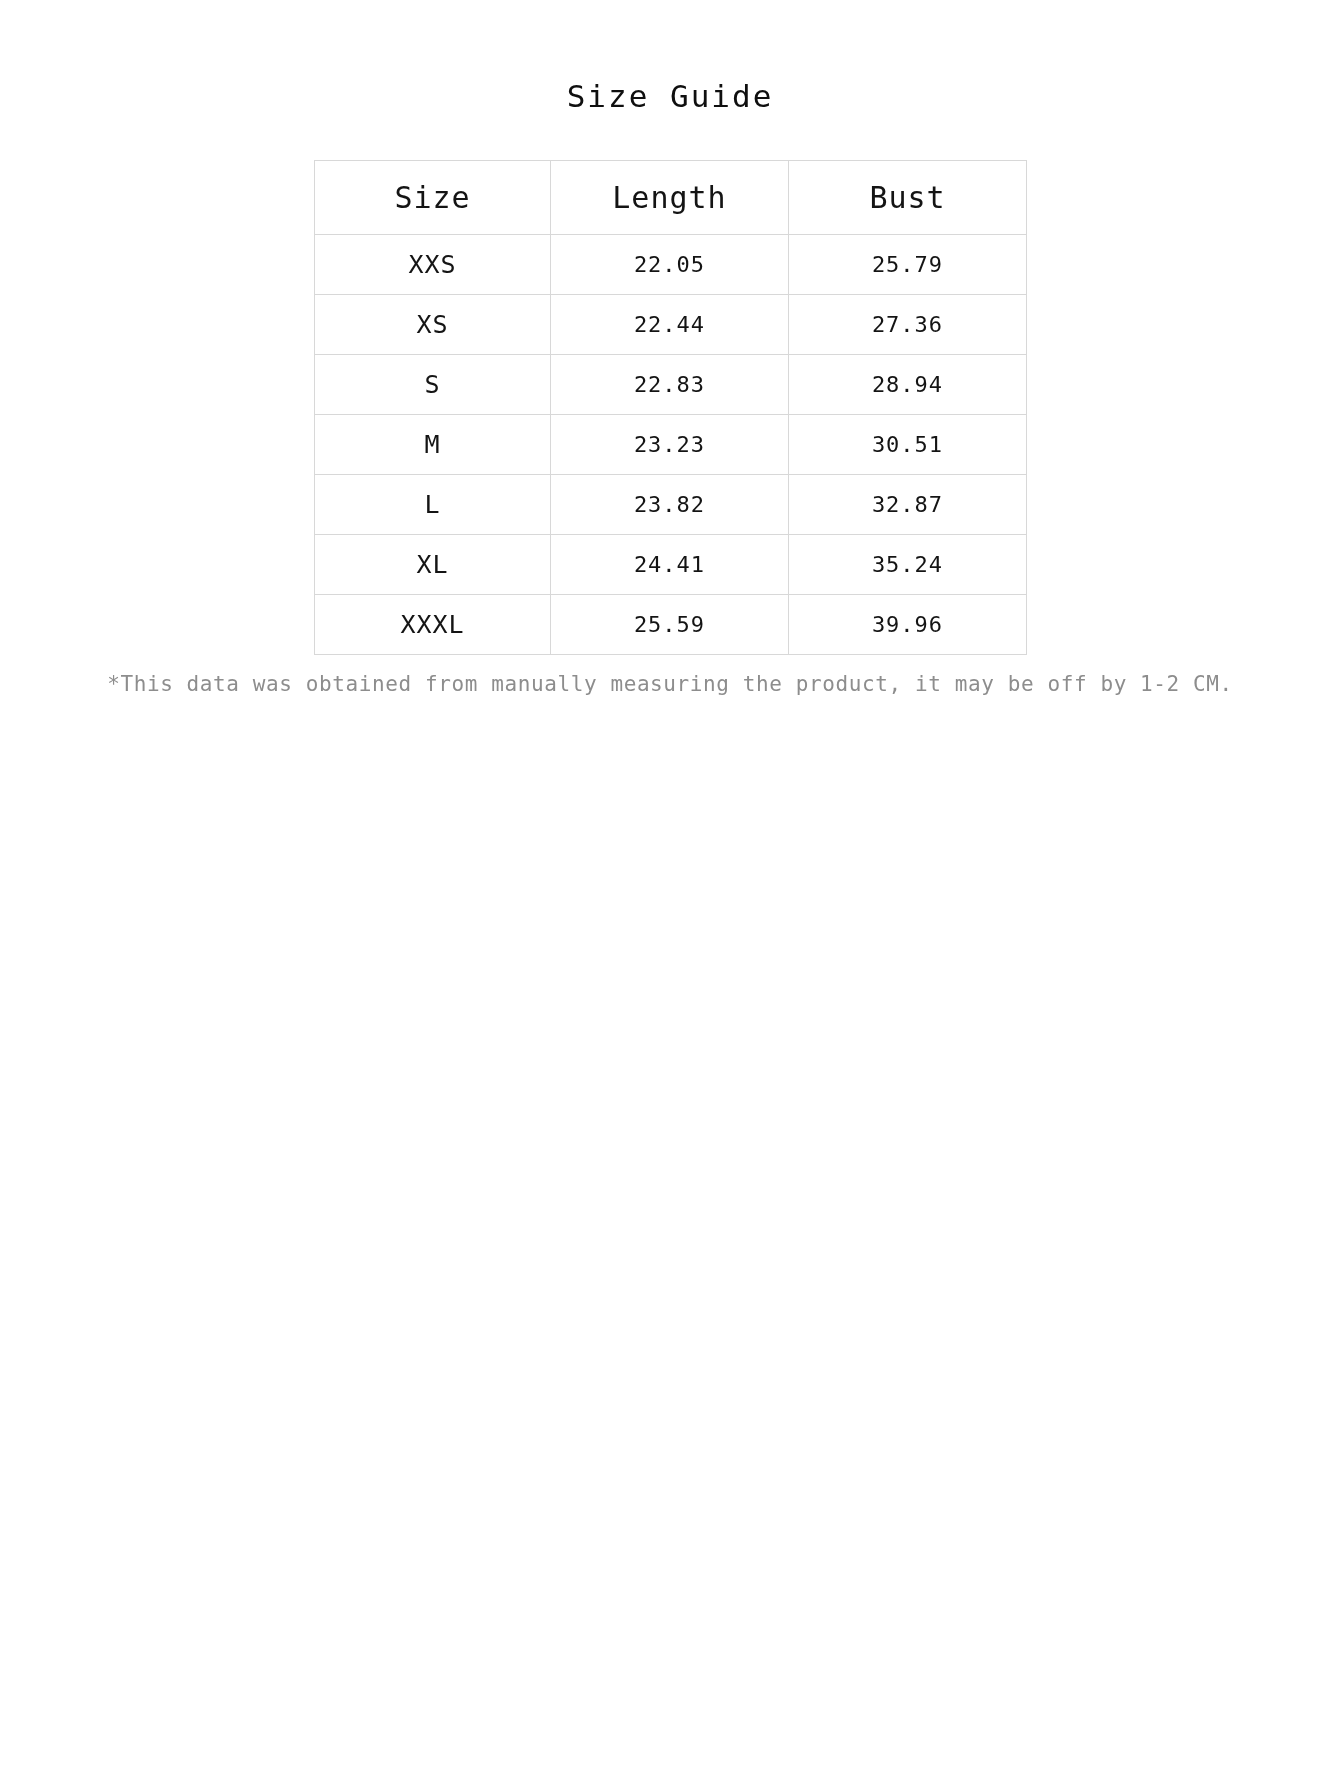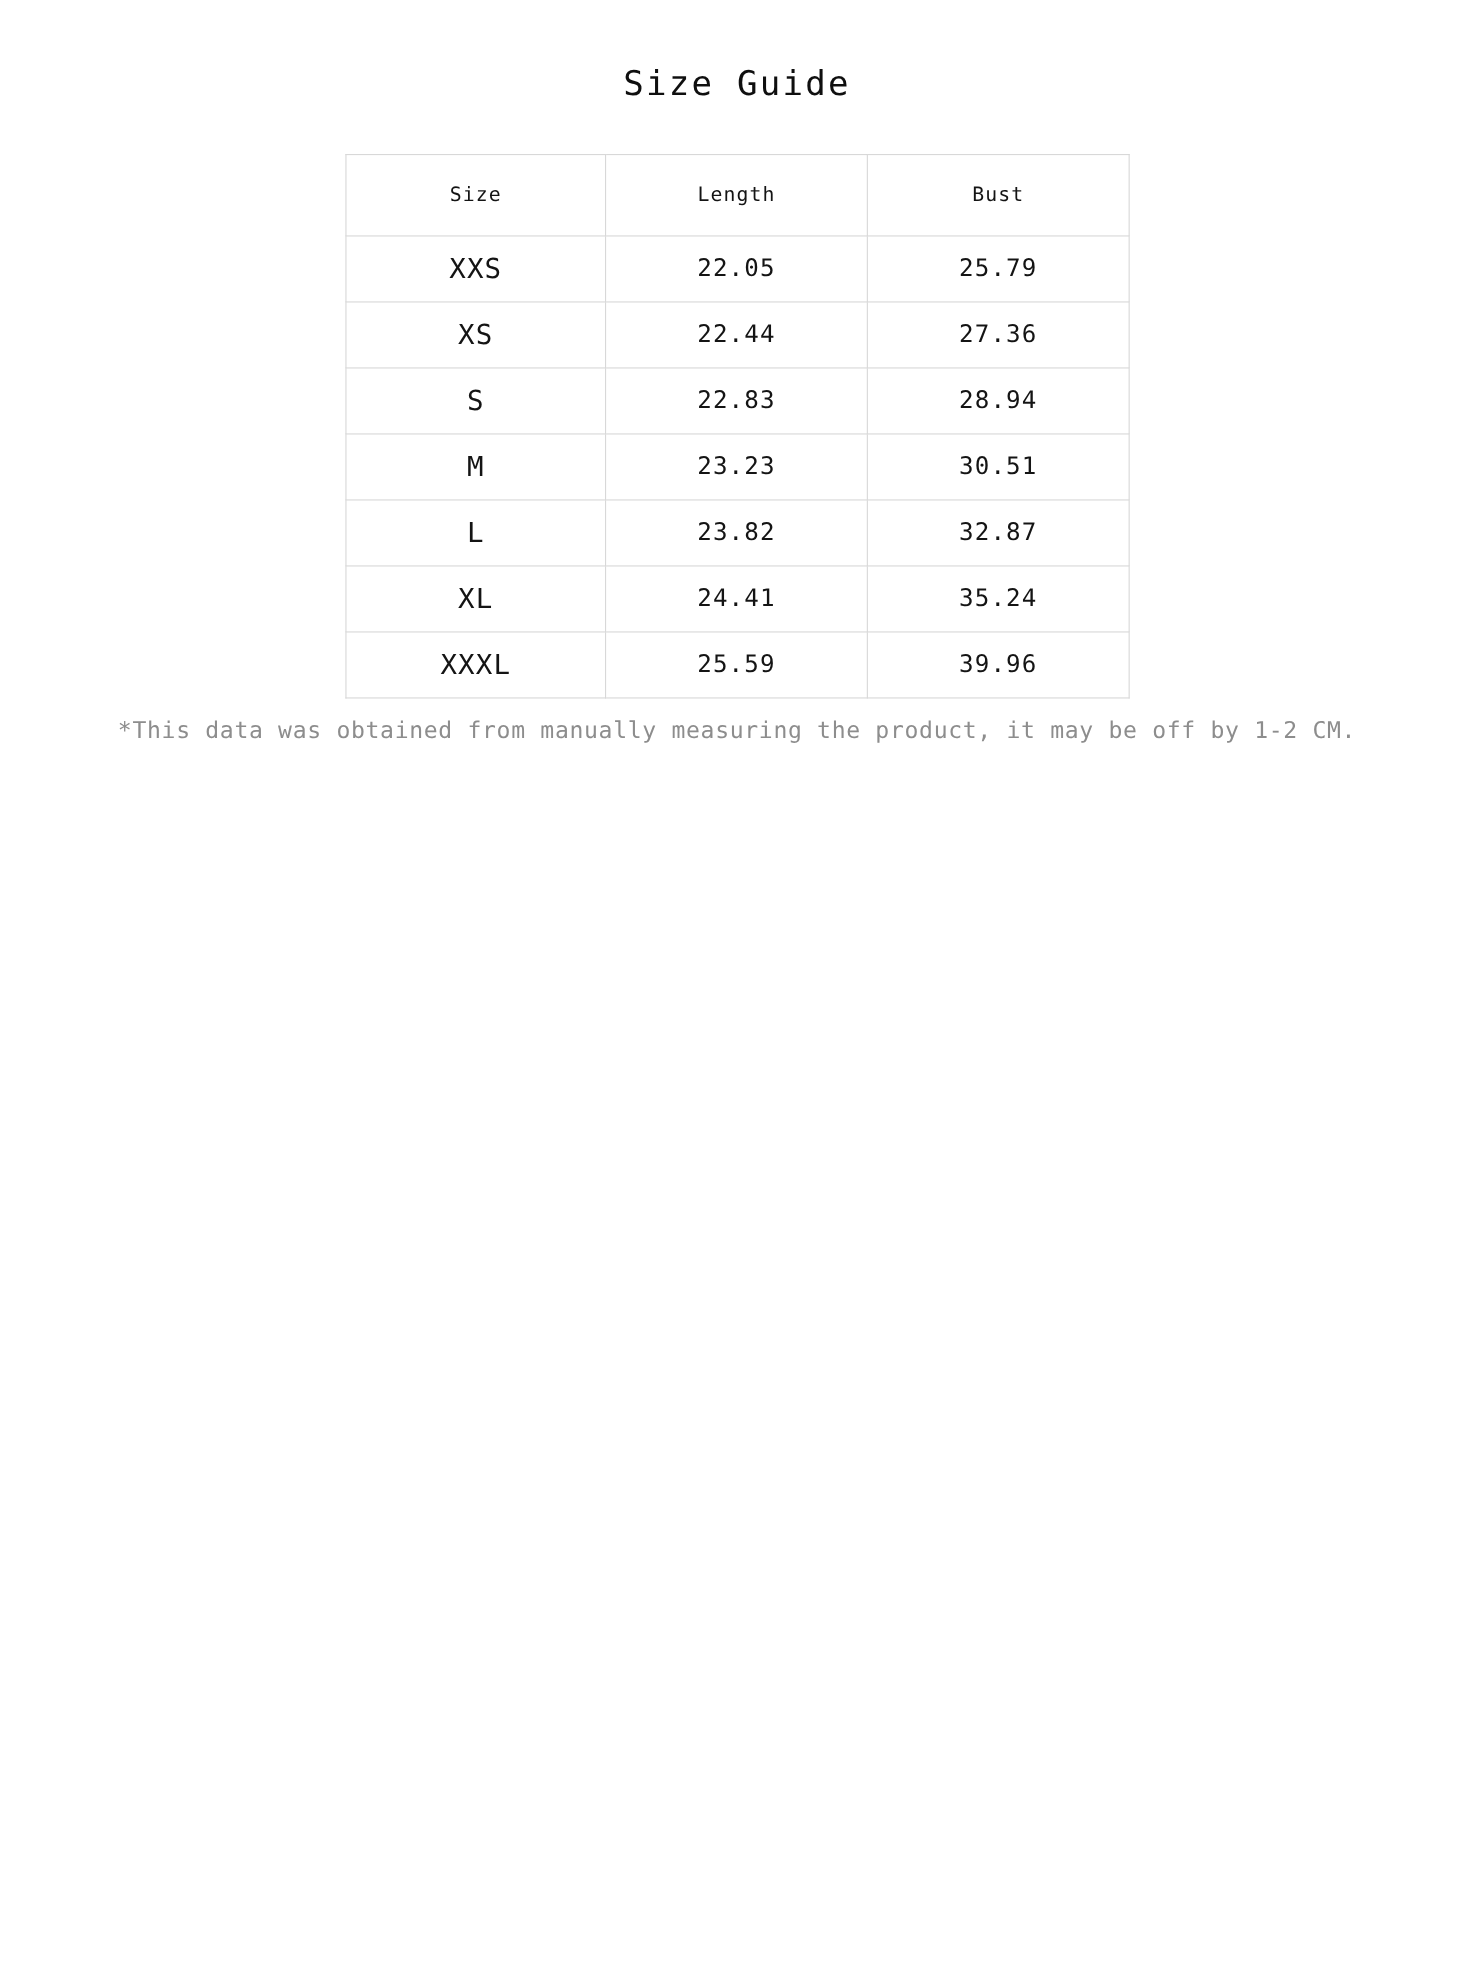--- a/index.html
+++ b/index.html
@@ -12,21 +12,21 @@
     height: 1785px;
     font-family: "DejaVu Sans Mono", monospace;
     color: #111111;
     position: relative;
     overflow: hidden;
   }
   .page {
     width: 1340px;
     height: 1370px;
     box-sizing: border-box;
-    padding-top: 58px;
+    padding-top: 78px;
   }
   .title {
     text-align: center;
     font-size: 31px;
     letter-spacing: 2px;
     color: #0f0f0f;
     font-weight: 400;
     margin: 0 0 46px 0;
     font-family: "DejaVu Sans Mono", monospace;
   }
@@ -47,21 +47,21 @@
   table.size-table td {
     border: 1px solid #d8d8d8;
     text-align: center;
     color: #141414;
     font-weight: 400;
     padding: 0;
     letter-spacing: 1px;
   }
   table.size-table th {
     height: 73px;
-    font-size: 18px;
+    font-size: 30px;
   }
   table.size-table td {
     height: 59px;
     font-size: 22px;
   }
   table.size-table td.size-cell {
     font-size: 25px;
   }
   .footnote {
     width: 1340px;

